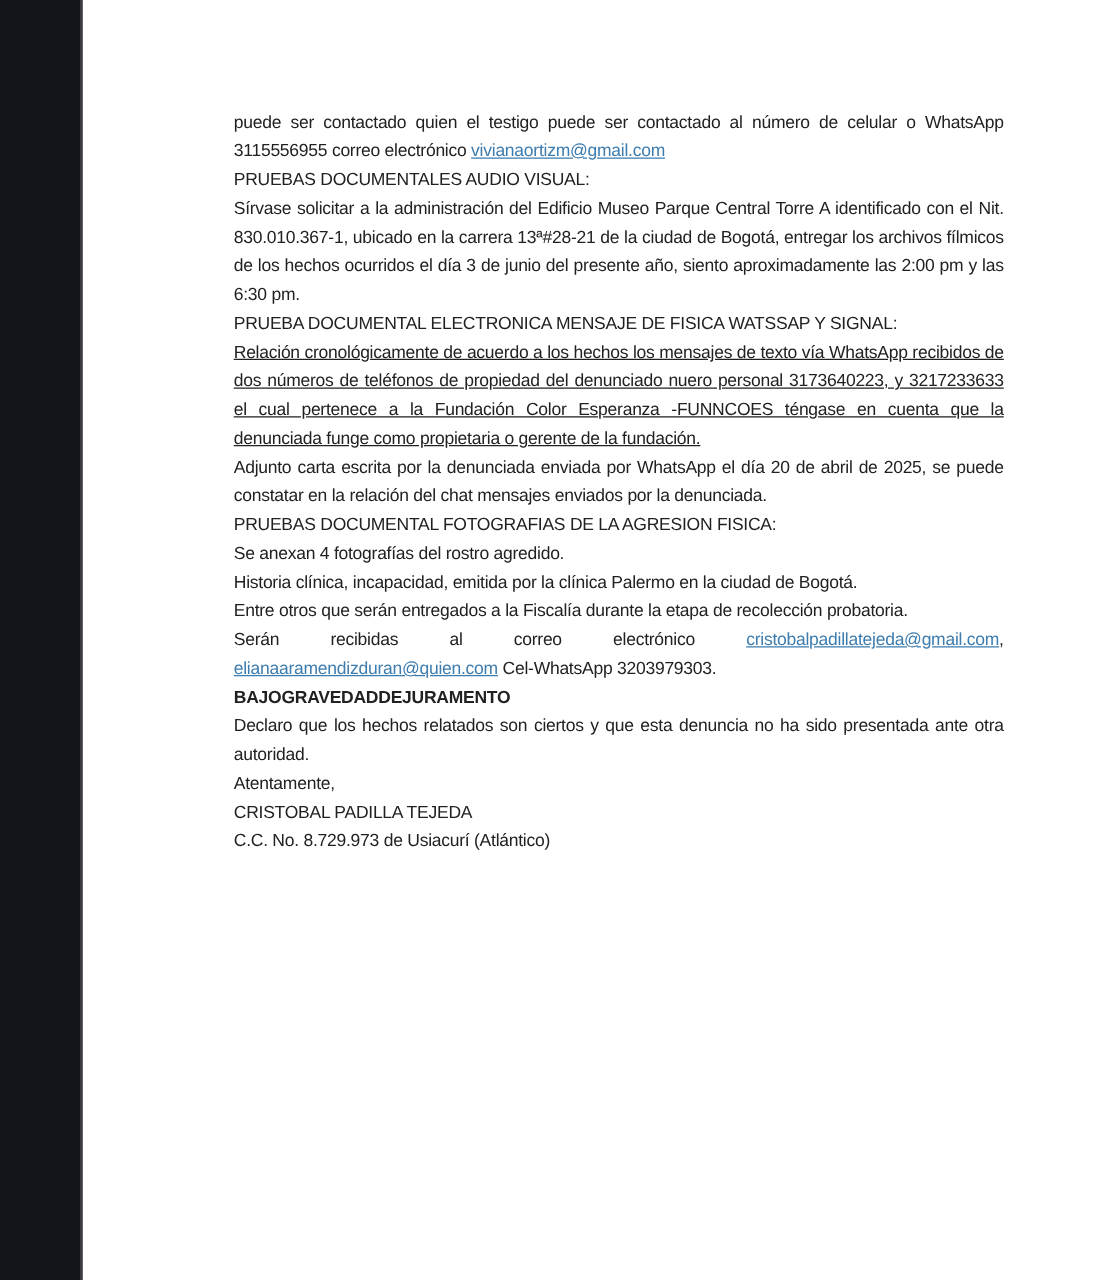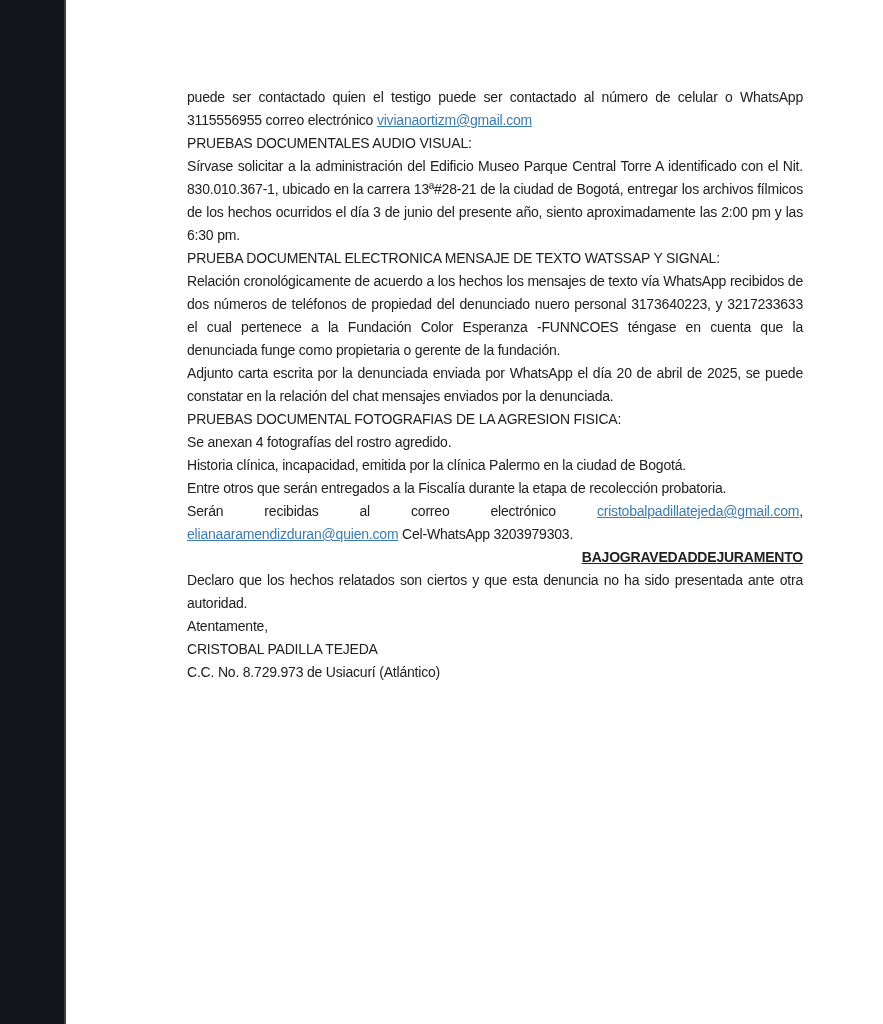--- a/index.html
+++ b/index.html
@@ -42,50 +42,49 @@
     line-height: 23px;
     letter-spacing: -0.2px;
   }
   .content p { margin: 0; text-align: justify; }
   .heading { text-align: left; text-transform: none; }
   a.doclink { color: var(--link); text-decoration: underline; cursor: pointer; }
   .center-bold { text-align: center; font-weight: 700; }
   .bold { font-weight: 400; }
   .oath {
     display: flex;
-    justify-content: flex-end;
+    justify-content: flex-start;
     font-weight: 700;
-    text-decoration: underline;
   }
   .mb0  { margin-bottom: 0; }
   .mb8  { margin-bottom: 8px; }
   .mb12 { margin-bottom: 12px; }
   .mb14 { margin-bottom: 14px; }
-  .mb15 { margin-bottom: 15px; }
+  .mb15 { margin-bottom: 15px; text-decoration: underline; }
   .mb16 { margin-bottom: 16px; }
   .mb17 { margin-bottom: 17px; }
   .mb19 { margin-bottom: 19px; }
   .mb32 { margin-bottom: 32px; }
   .mb39 { margin-bottom: 39px; }
 </style>
 </head>
 <body>
 
 <div class="page">
 
   <div class="sidebar"></div>
 
   <div class="content">
 
     <p class="mb16"><span>puede ser contactado quien el testigo puede ser contactado al número de celular o WhatsApp 3115556955 correo electrónico </span><a class="doclink">vivianaortizm@gmail.com</a></p>
 
     <p class="heading mb0">PRUEBAS DOCUMENTALES AUDIO VISUAL:</p>
     <p class="mb8">Sírvase solicitar a la administración del Edificio Museo Parque Central Torre A identificado con el Nit. 830.010.367-1, ubicado en la carrera 13ª#28-21 de la ciudad de Bogotá, entregar los archivos fílmicos de los hechos ocurridos el día 3 de junio del presente año, siento aproximadamente las 2:00 pm y las 6:30 pm.</p>
 
-    <p class="heading mb19">PRUEBA DOCUMENTAL ELECTRONICA MENSAJE DE TEXTO WATSSAP Y SIGNAL:</p>
+    <p class="heading mb19">PRUEBA DOCUMENTAL ELECTRONICA MENSAJE DE FISICA WATSSAP Y SIGNAL:</p>
     <p class="mb15">Relación cronológicamente de acuerdo a los hechos los mensajes de texto vía WhatsApp recibidos de dos números de teléfonos de propiedad del denunciado nuero personal 3173640223, y 3217233633 el cual pertenece a la Fundación Color Esperanza -FUNNCOES téngase en cuenta que la denunciada funge como propietaria o gerente de la fundación.</p>
 
     <p class="mb17">Adjunto carta escrita por la denunciada enviada por WhatsApp el día 20 de abril de 2025, se puede constatar en la relación del chat mensajes enviados por la denunciada.</p>
 
     <p class="heading mb0">PRUEBAS DOCUMENTAL FOTOGRAFIAS DE LA AGRESION FISICA:</p>
     <p class="mb16">Se anexan 4 fotografías del rostro agredido.</p>
 
     <p class="mb14">Historia clínica, incapacidad, emitida por la clínica Palermo en la ciudad de Bogotá.</p>
 
     <p class="mb17">Entre otros que serán entregados a la Fiscalía durante la etapa de recolección probatoria.</p>

